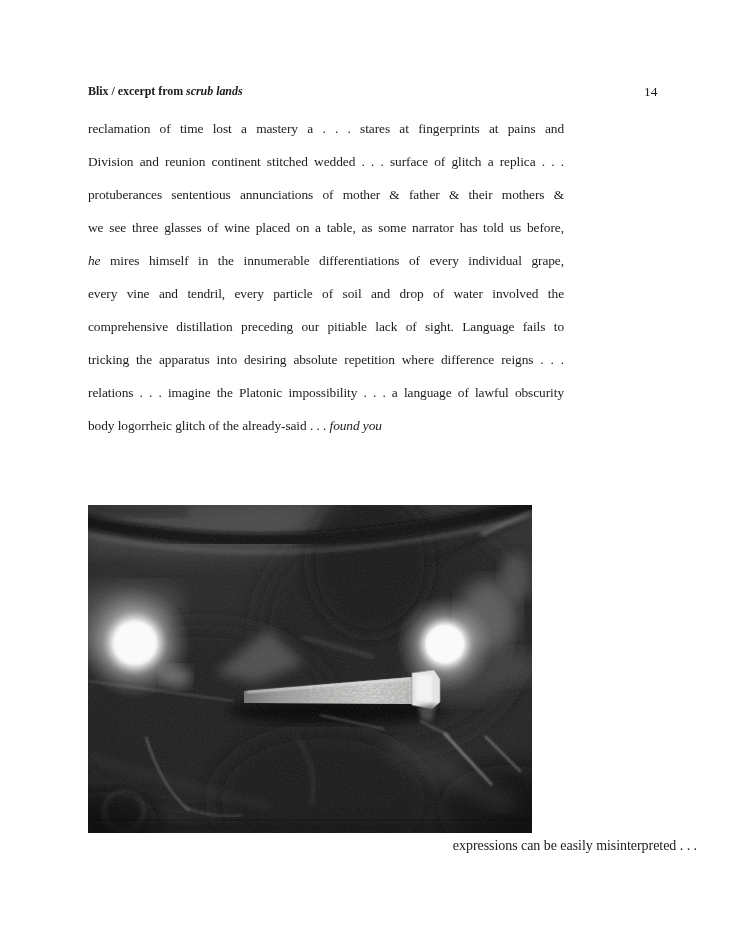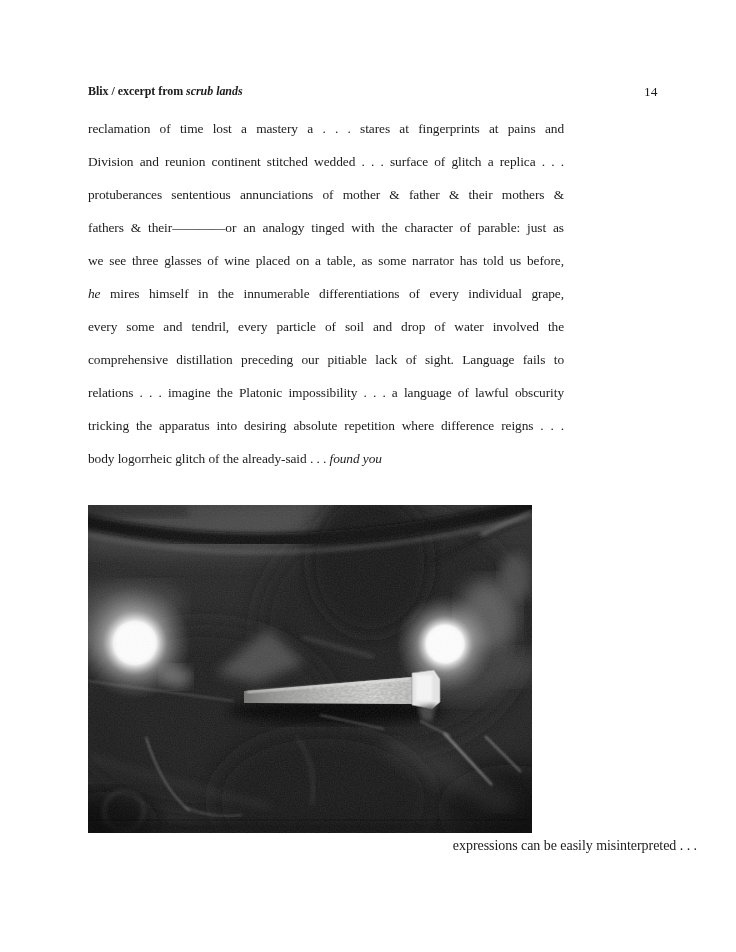--- a/index.html
+++ b/index.html
@@ -48,27 +48,26 @@
     <span>Blix / excerpt from </span><span class="work-title">scrub lands</span>
   </div>
 
   <div class="page-number">14</div>
 
   <div class="body-text">
     <div>
         <div class="line just"><span>reclamation of time lost a mastery a . . . stares at fingerprints at pains and</span></div>
         <div class="line just"><span>Division and reunion continent stitched wedded . . . surface of glitch a replica . . .</span></div>
         <div class="line just"><span>protuberances sententious annunciations of mother &amp; father &amp; their mothers &amp;</span></div>
-        <div class="line just"><span>fathers &amp; their————or an analogy tinged with the character of parable: just as</span></div>
         <div class="line just"><span>we see three glasses of wine placed on a table, as some narrator has told us before,</span></div>
         <div class="line just"><span class="it">he</span><span> mires himself in the innumerable differentiations of every individual grape,</span></div>
-        <div class="line just"><span>every some and tendril, every particle of soil and drop of water involved the</span></div>
+        <div class="line just"><span>every vine and tendril, every particle of soil and drop of water involved the</span></div>
         <div class="line just"><span>comprehensive distillation preceding our pitiable lack of sight. Language fails to</span></div>
+        <div class="line just"><span>tricking the apparatus into desiring absolute repetition where difference reigns . . .</span></div>
         <div class="line just"><span>relations . . . imagine the Platonic impossibility . . . a language of lawful obscurity</span></div>
-        <div class="line just"><span>tricking the apparatus into desiring absolute repetition where difference reigns . . .</span></div>
         <div class="line nojust"><span>body logorrheic glitch of the already-said . . . </span><span class="it">found you</span></div>
       </div>
   </div>
 
   <figure class="photo">
     <svg viewBox="0 0 444 328" xmlns="http://www.w3.org/2000/svg">
       <defs>
         <radialGradient id="glow">
           <stop offset="0%" stop-color="#ffffff"></stop>
           <stop offset="38%" stop-color="#ffffff" stop-opacity="0.96"></stop>

